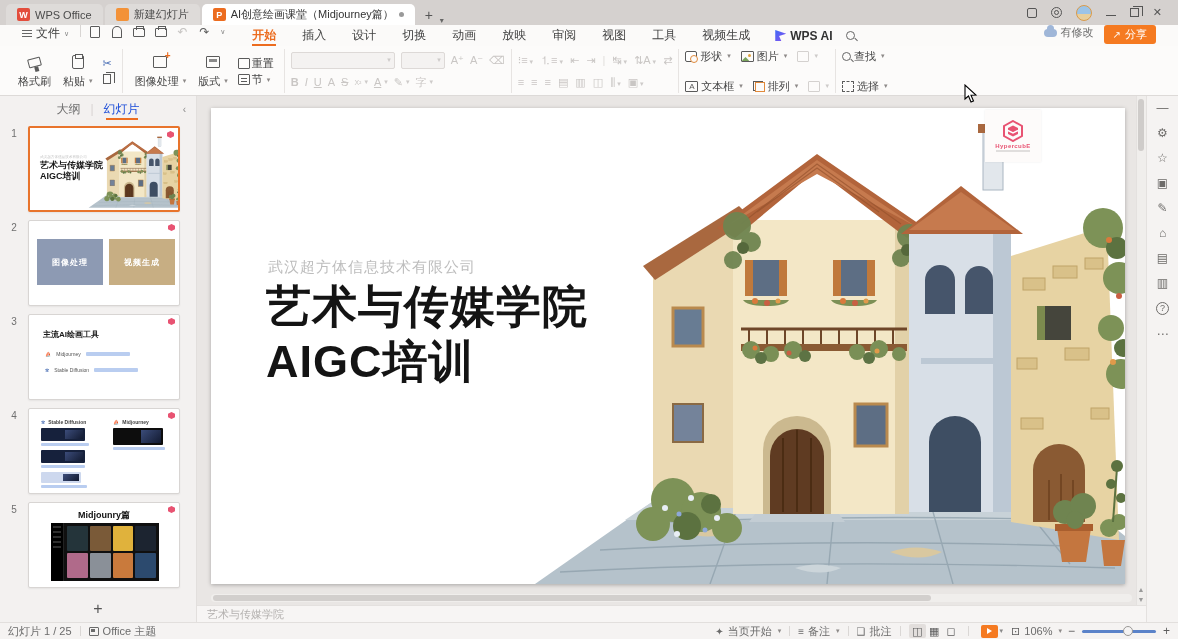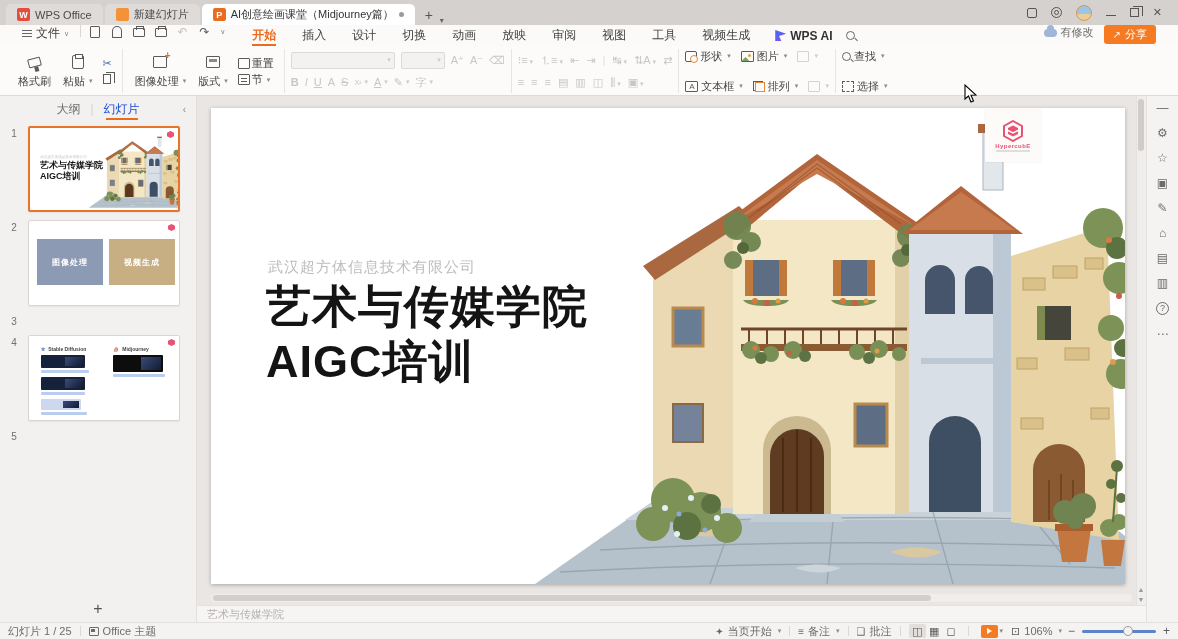--- a/index.html
+++ b/index.html
@@ -678,20 +678,34 @@
               <div class="t2-block tan">
                   <span class="t2-noise"></span>
                   <span>视频生成</span>
                 </div>
             </div>
           </div>
         </div>
 
         <div class="thumbrow">
           <span class="tnum">3</span>
+          <div class="tcard">
+            <span class="tlogo"></span>
+            <div class="t3-title">主流AI绘画工具</div>
+            <div class="t3-row" style="top:36px">
+              <span class="t3-glyph">⛵</span>
+              <span>Midjourney</span>
+              <span class="t3-link"></span>
+            </div>
+            <div class="t3-row" style="top:52px">
+              <span class="t3-glyph">✾</span>
+              <span>Stable Diffusion</span>
+              <span class="t3-link"></span>
+            </div>
+          </div>
         </div>
 
         <div class="thumbrow">
           <span class="tnum">4</span>
           <div class="tcard">
             <span class="tlogo"></span>
             <div class="t4-col" style="left:12px;width:52px">
               <div class="t4-head">
                   <span style="color:#4a6fb5">✾</span>
                   <span>Stable Diffusion</span>
@@ -709,20 +723,43 @@
                   <span>Midjourney</span>
                 </div>
               <div class="t4-img" style="width:50px;height:17px;background:#0d0d0d"></div>
                 <div class="t4-link" style="width:52px"></div>
             </div>
           </div>
         </div>
 
         <div class="thumbrow">
           <span class="tnum">5</span>
+          <div class="tcard">
+            <span class="tlogo"></span>
+            <div class="t5-title">Midjounry篇</div>
+            <div class="t5-gal">
+              <div class="t5-side">
+                  <i></i>
+                  <i></i>
+                  <i></i>
+                  <i></i>
+                  <i></i>
+                </div>
+              <div class="t5-grid">
+                <div style="background:#24343a"></div>
+                <div style="background:#7a5a38"></div>
+                <div style="background:#e0b23c"></div>
+                <div style="background:#1c2430"></div>
+                <div style="background:#b06a8a"></div>
+                <div style="background:#8a9098"></div>
+                <div style="background:#c97a3c"></div>
+                <div style="background:#2c4a6e"></div>
+              </div>
+            </div>
+          </div>
         </div>
 
       </div>
       <div class="plusrow">+</div>
     </div>
 
     <div class="centercol">
       <div class="canvas">
         <div class="slide">
           <svg class="slide-scene" viewBox="0 0 620 476" preserveAspectRatio="xMaxYMid meet">

